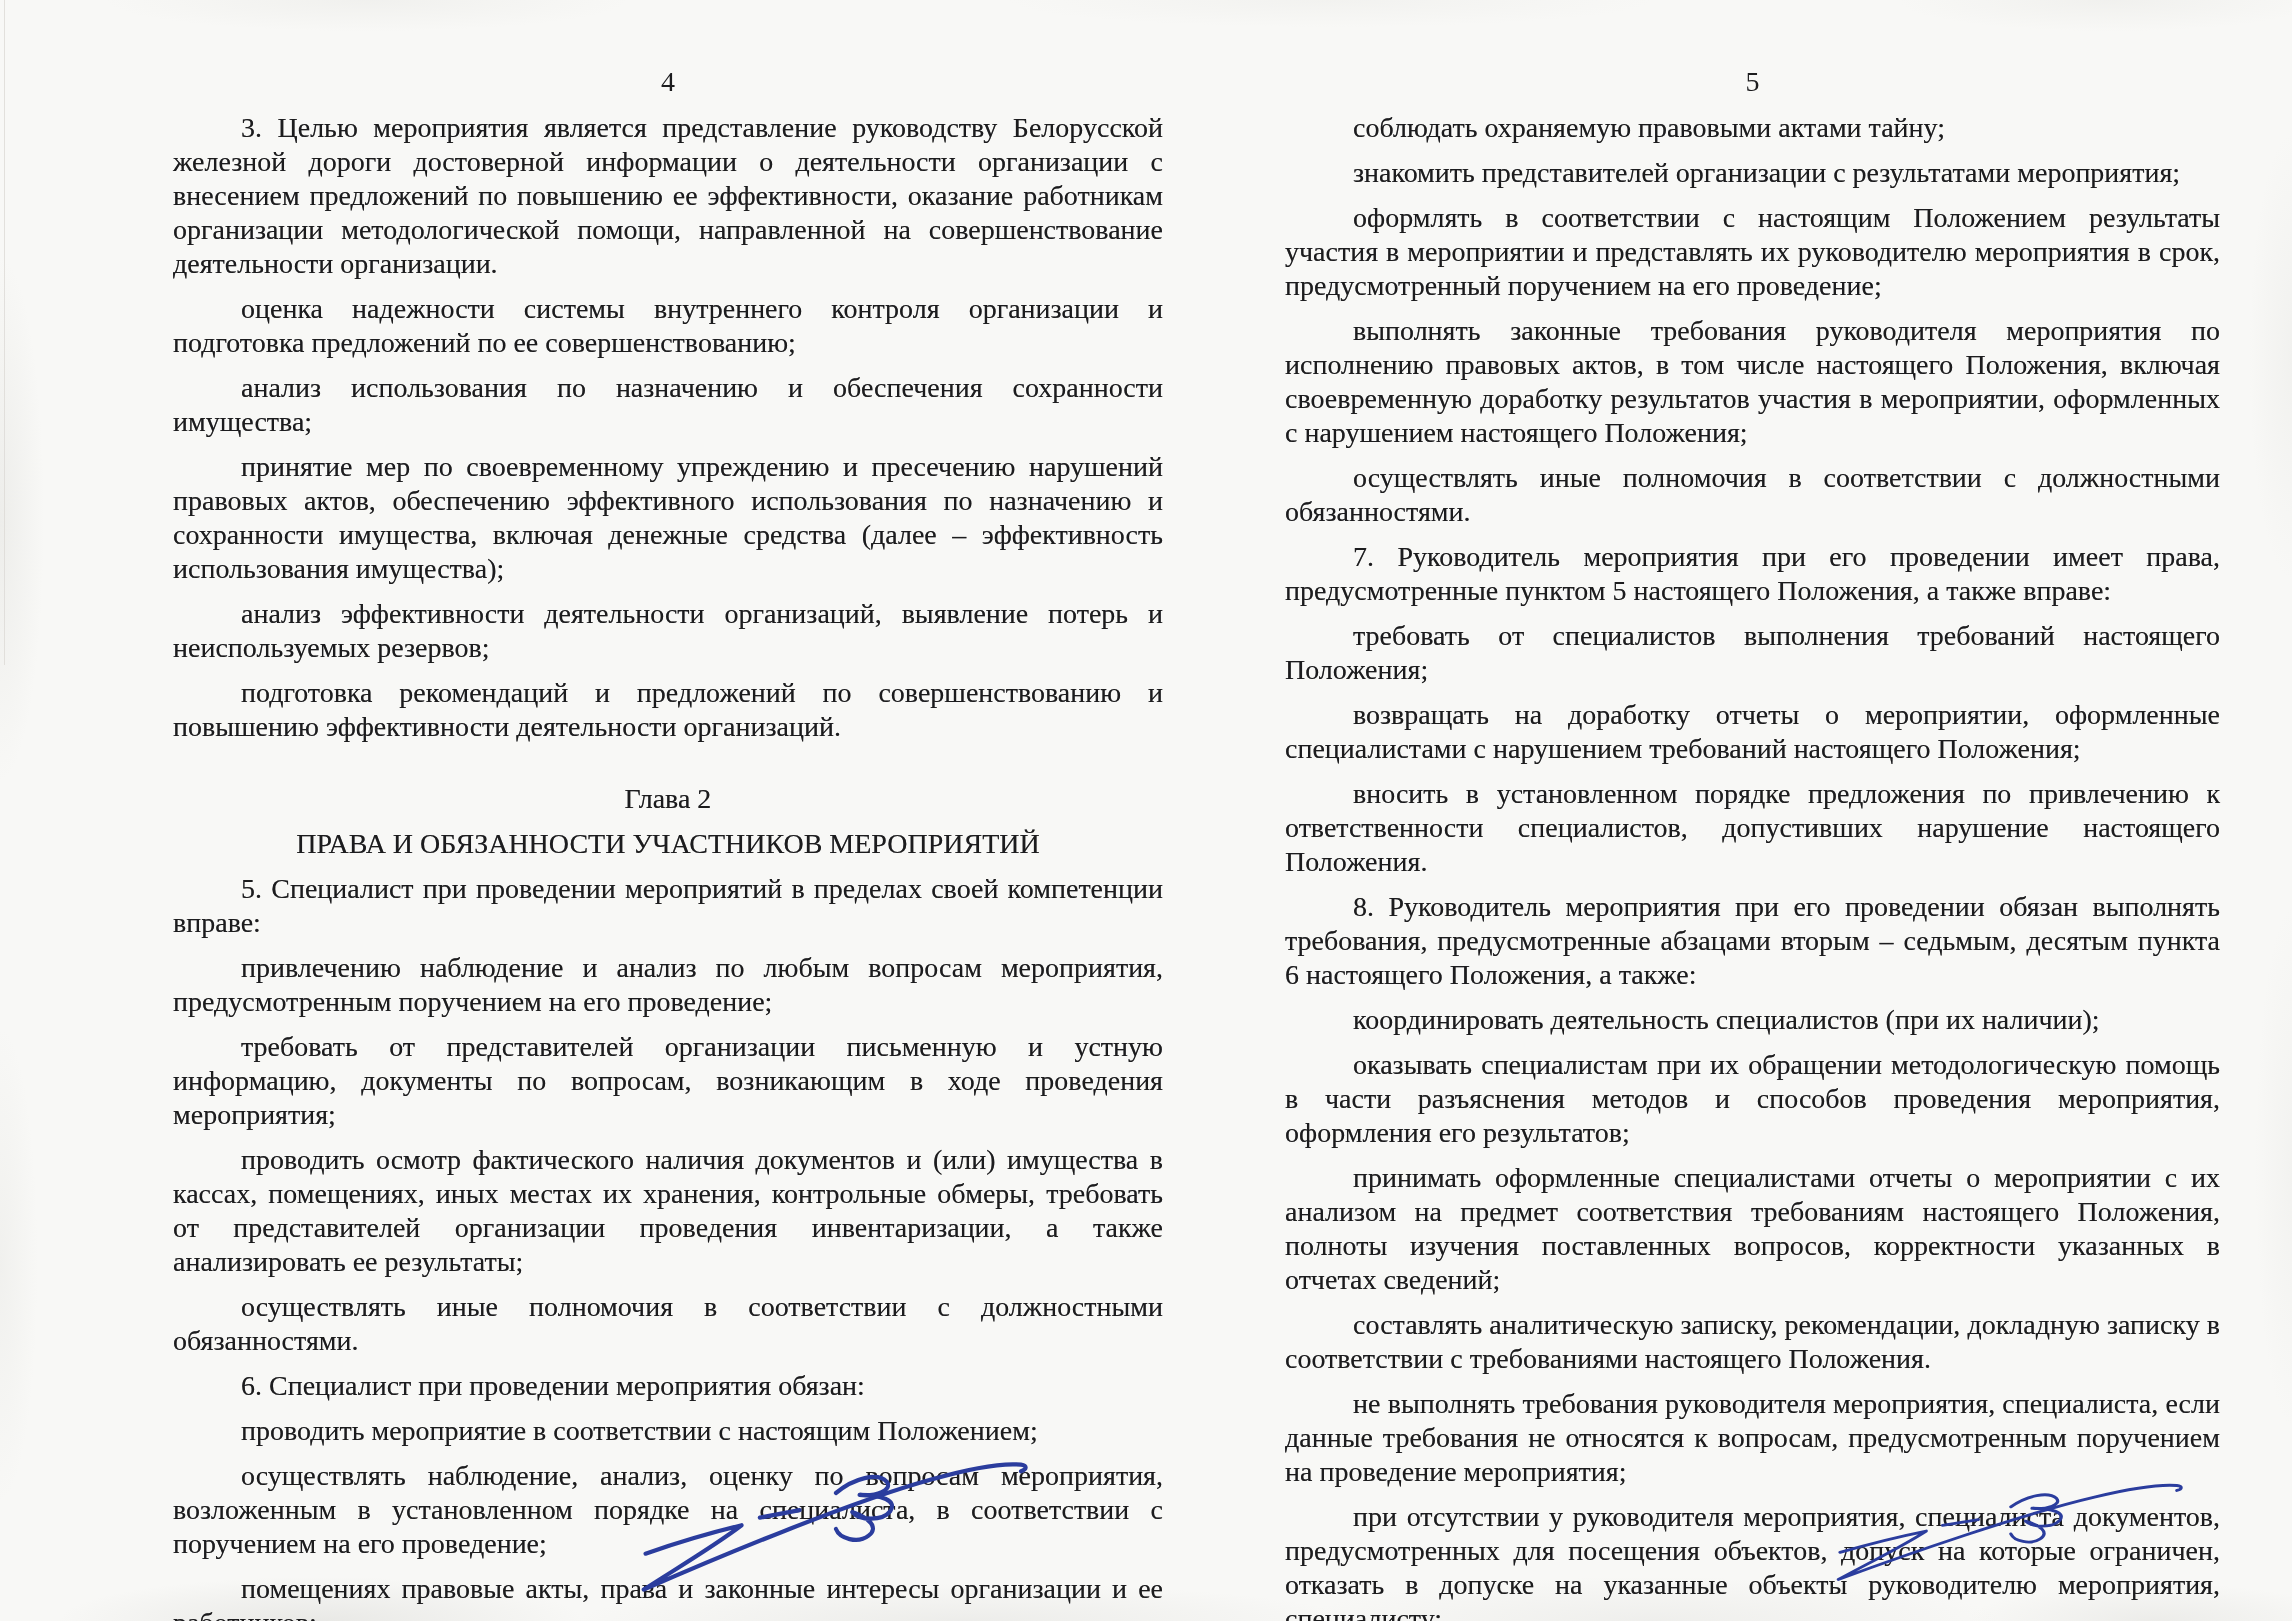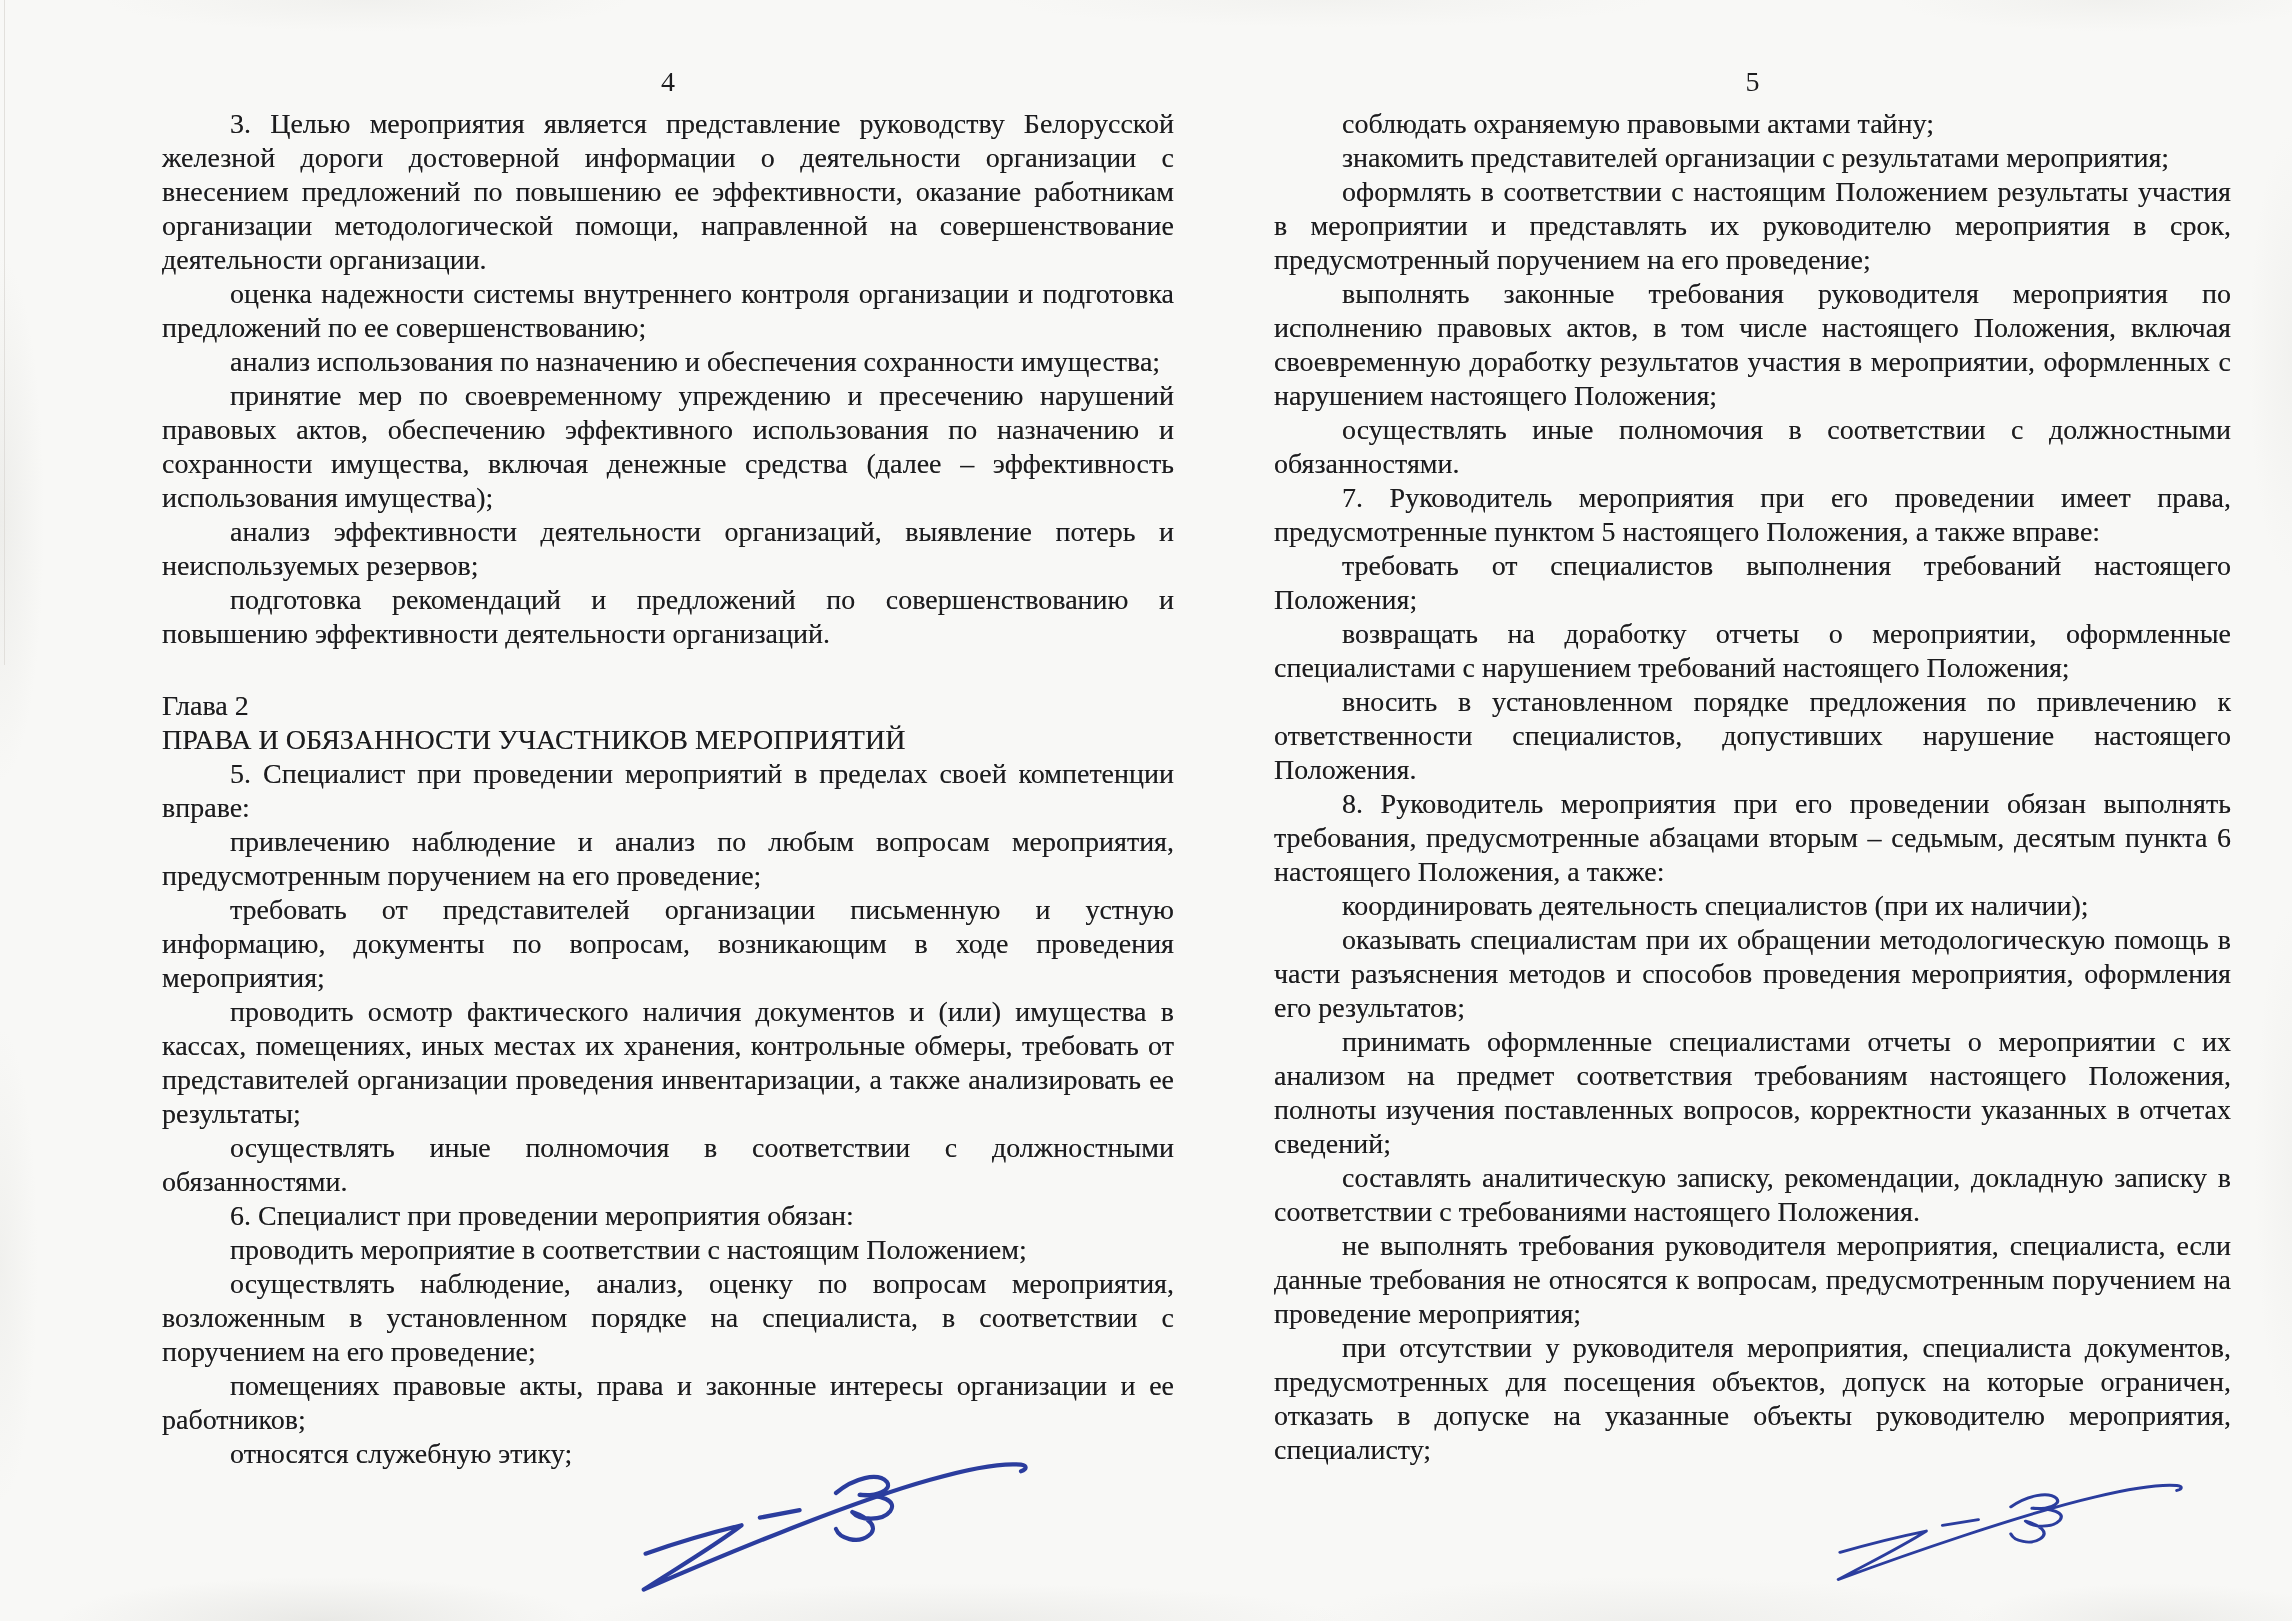--- a/index.html
+++ b/index.html
@@ -50,28 +50,29 @@
   }
   #page4 { left: 162px;  width: 1012px; }
   #page5 { left: 1274px; width: 957px; }
   .pgnum {
     text-align: center;
     font-size: 28px;
     line-height: 36px;
     margin: 0 0 7.2px 0;
   }
   .page p {
-    margin: 0;
+    margin: 11px;
     font-size: 28px;
     line-height: 34px;
     text-align: justify;
     text-indent: 68px;
     text-shadow: 0 0 0.5px rgba(28,28,30,0.55);
   }
   .page p.center {
+    text-align: center;
     text-indent: 0;
   }
   .page p.chapter-label { margin-top: 38px; }
   .sig {
     position: absolute;
     pointer-events: none;
   }
   #sig4 { left: 631px;  top: 1440px; width: 399px; height: 161px; }
   #sig5 { left: 1827px; top: 1467px; width: 358px; height: 121px; }
   .sig svg { width: 100%; height: 100%; }

